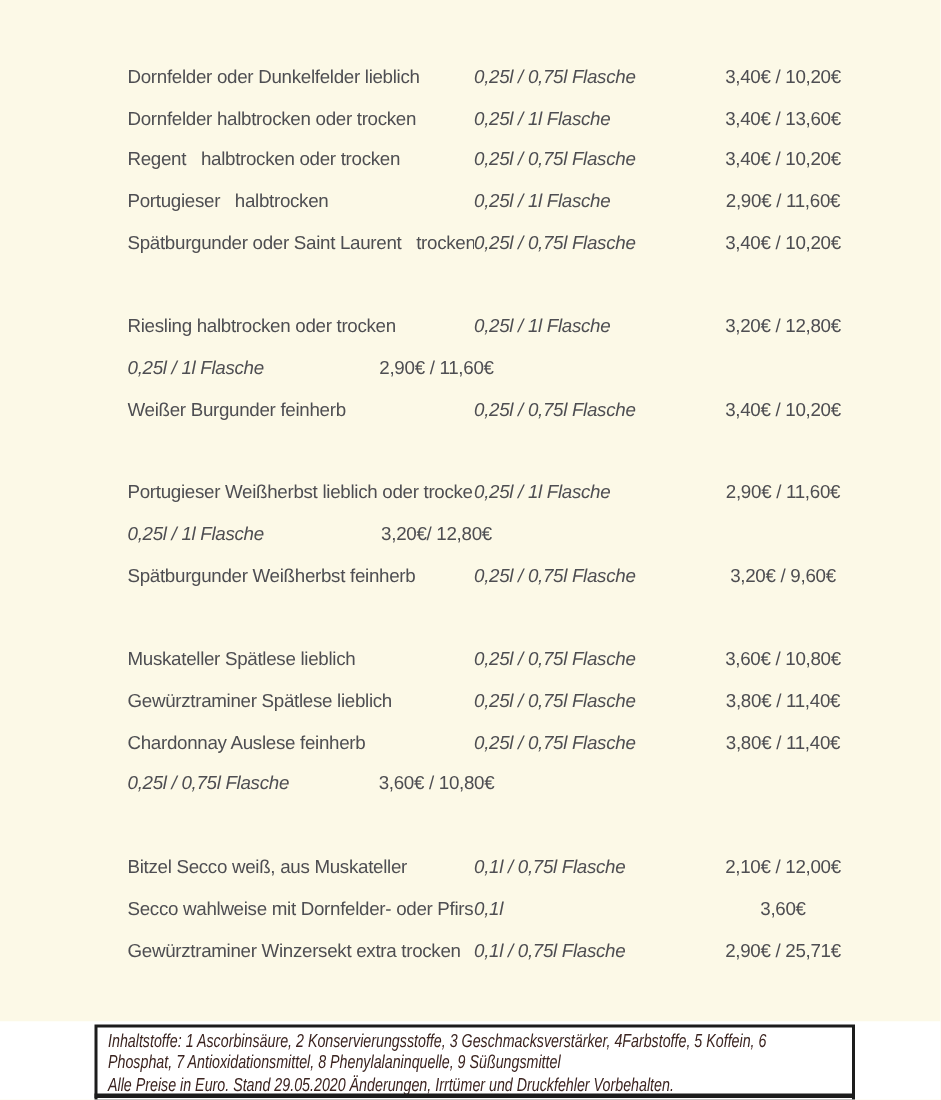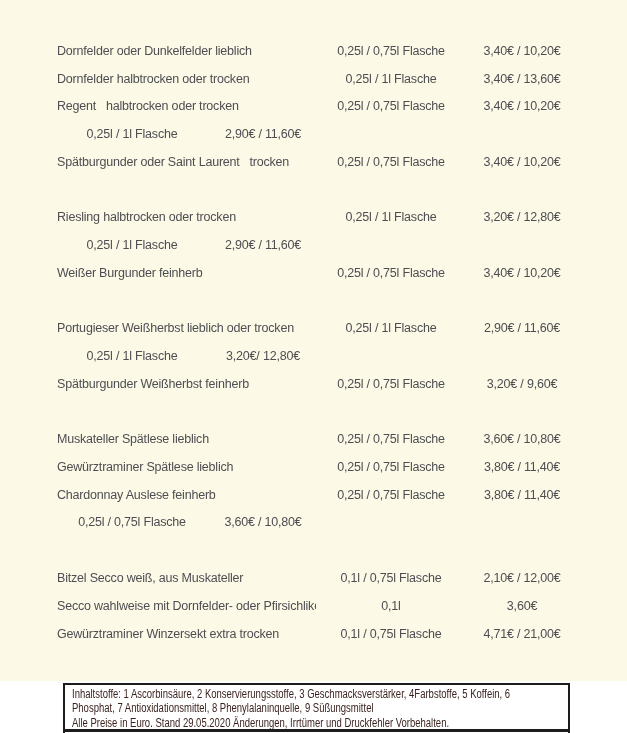--- a/index.html
+++ b/index.html
@@ -14,33 +14,34 @@
     background:#fcf9e7;
     height:681px;
     box-sizing:border-box;
     padding-top:37px;
   }
   .group{margin-bottom:28px;}
   .row{
     display:flex;
     align-items:center;
     height:27.7px;
-    padding:0 49px 0 57px;
+    padding:0 49px 0 85px;
     font-size:12.5px;
     letter-spacing:-0.2px;
     color:#4e4e52;
   }
   .name{flex:1;white-space:pre;overflow:hidden;}
-  .size{width:150px;text-align:center;white-space:pre;}
+  .size{width:150px;text-align:left;white-space:pre;font-style:italic;}
   .price{width:112px;text-align:center;white-space:pre;}
   .footer-area{
     position:absolute;
     left:0;top:681px;
     width:627px;height:52px;
     background:#ffffff;
+    font-style:italic;
   }
   .info-box{
     position:absolute;
     left:63px;top:2px;
     width:489px;
     background:#ffffff;
     border:2px solid #1c1c1c;
     padding:2px 7px 3px 7px;
     font-size:12.5px;
     line-height:14.3px;
@@ -73,20 +74,21 @@
       <span class="name">Dornfelder halbtrocken oder trocken</span>
       <span class="size">0,25l / 1l Flasche</span>
       <span class="price">3,40€ / 13,60€</span>
     </div>
     <div class="row">
       <span class="name">Regent   halbtrocken oder trocken</span>
       <span class="size">0,25l / 0,75l Flasche</span>
       <span class="price">3,40€ / 10,20€</span>
     </div>
     <div class="row">
+      <span class="name">Portugieser   halbtrocken</span>
       <span class="size">0,25l / 1l Flasche</span>
       <span class="price">2,90€ / 11,60€</span>
     </div>
     <div class="row">
       <span class="name">Spätburgunder oder Saint Laurent   trocken</span>
       <span class="size">0,25l / 0,75l Flasche</span>
       <span class="price">3,40€ / 10,20€</span>
     </div>
   </div>
 
@@ -153,21 +155,21 @@
       <span class="price">2,10€ / 12,00€</span>
     </div>
     <div class="row">
       <span class="name">Secco wahlweise mit Dornfelder- oder Pfirsichlikör</span>
       <span class="size">0,1l</span>
       <span class="price">3,60€</span>
     </div>
     <div class="row">
       <span class="name">Gewürztraminer Winzersekt extra trocken</span>
       <span class="size">0,1l / 0,75l Flasche</span>
-      <span class="price">4,71€ / 21,00€</span>
+      <span class="price">2,90€ / 25,71€</span>
     </div>
   </div>
 
 </div>
 
 <div class="footer-area">
   <div class="info-box">
     <div class="info-line">Inhaltstoffe: 1 Ascorbinsäure, 2 Konservierungsstoffe, 3 Geschmacksverstärker, 4Farbstoffe, 5 Koffein, 6</div>
     <div class="info-line">Phosphat, 7 Antioxidationsmittel, 8 Phenylalaninquelle, 9 Süßungsmittel</div>
     <div class="info-line">Alle Preise in Euro. Stand 29.05.2020 Änderungen, Irrtümer und Druckfehler Vorbehalten.</div>

